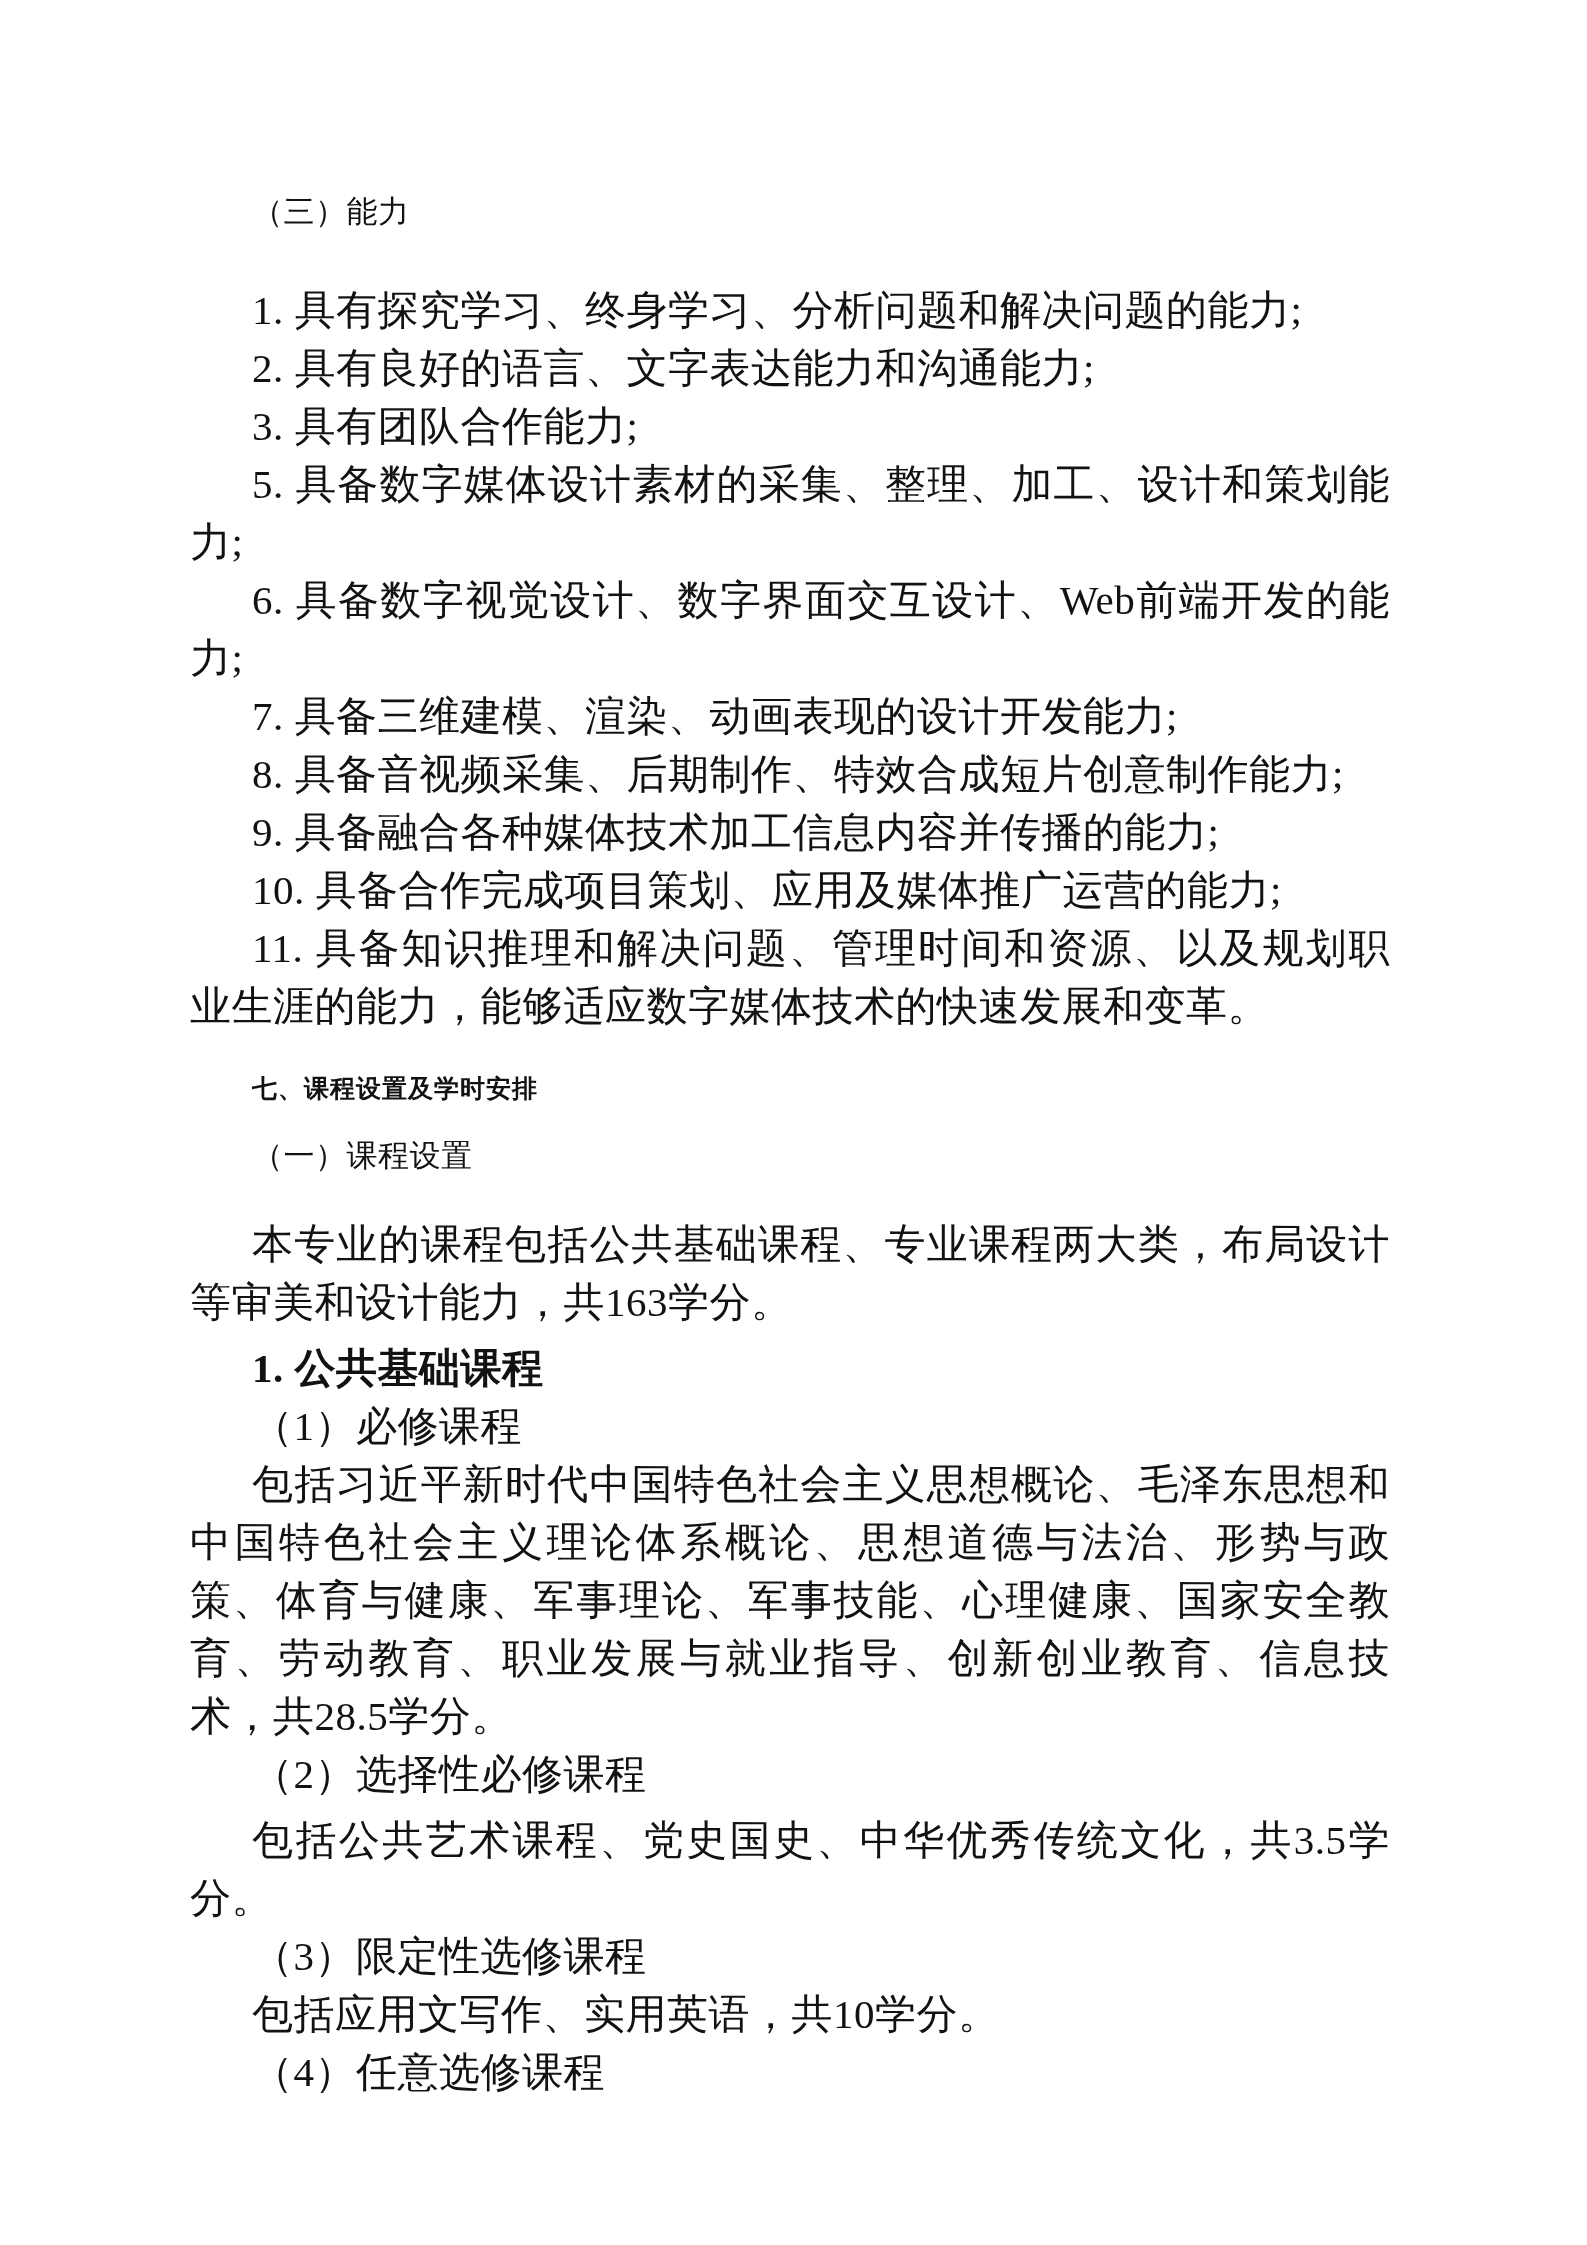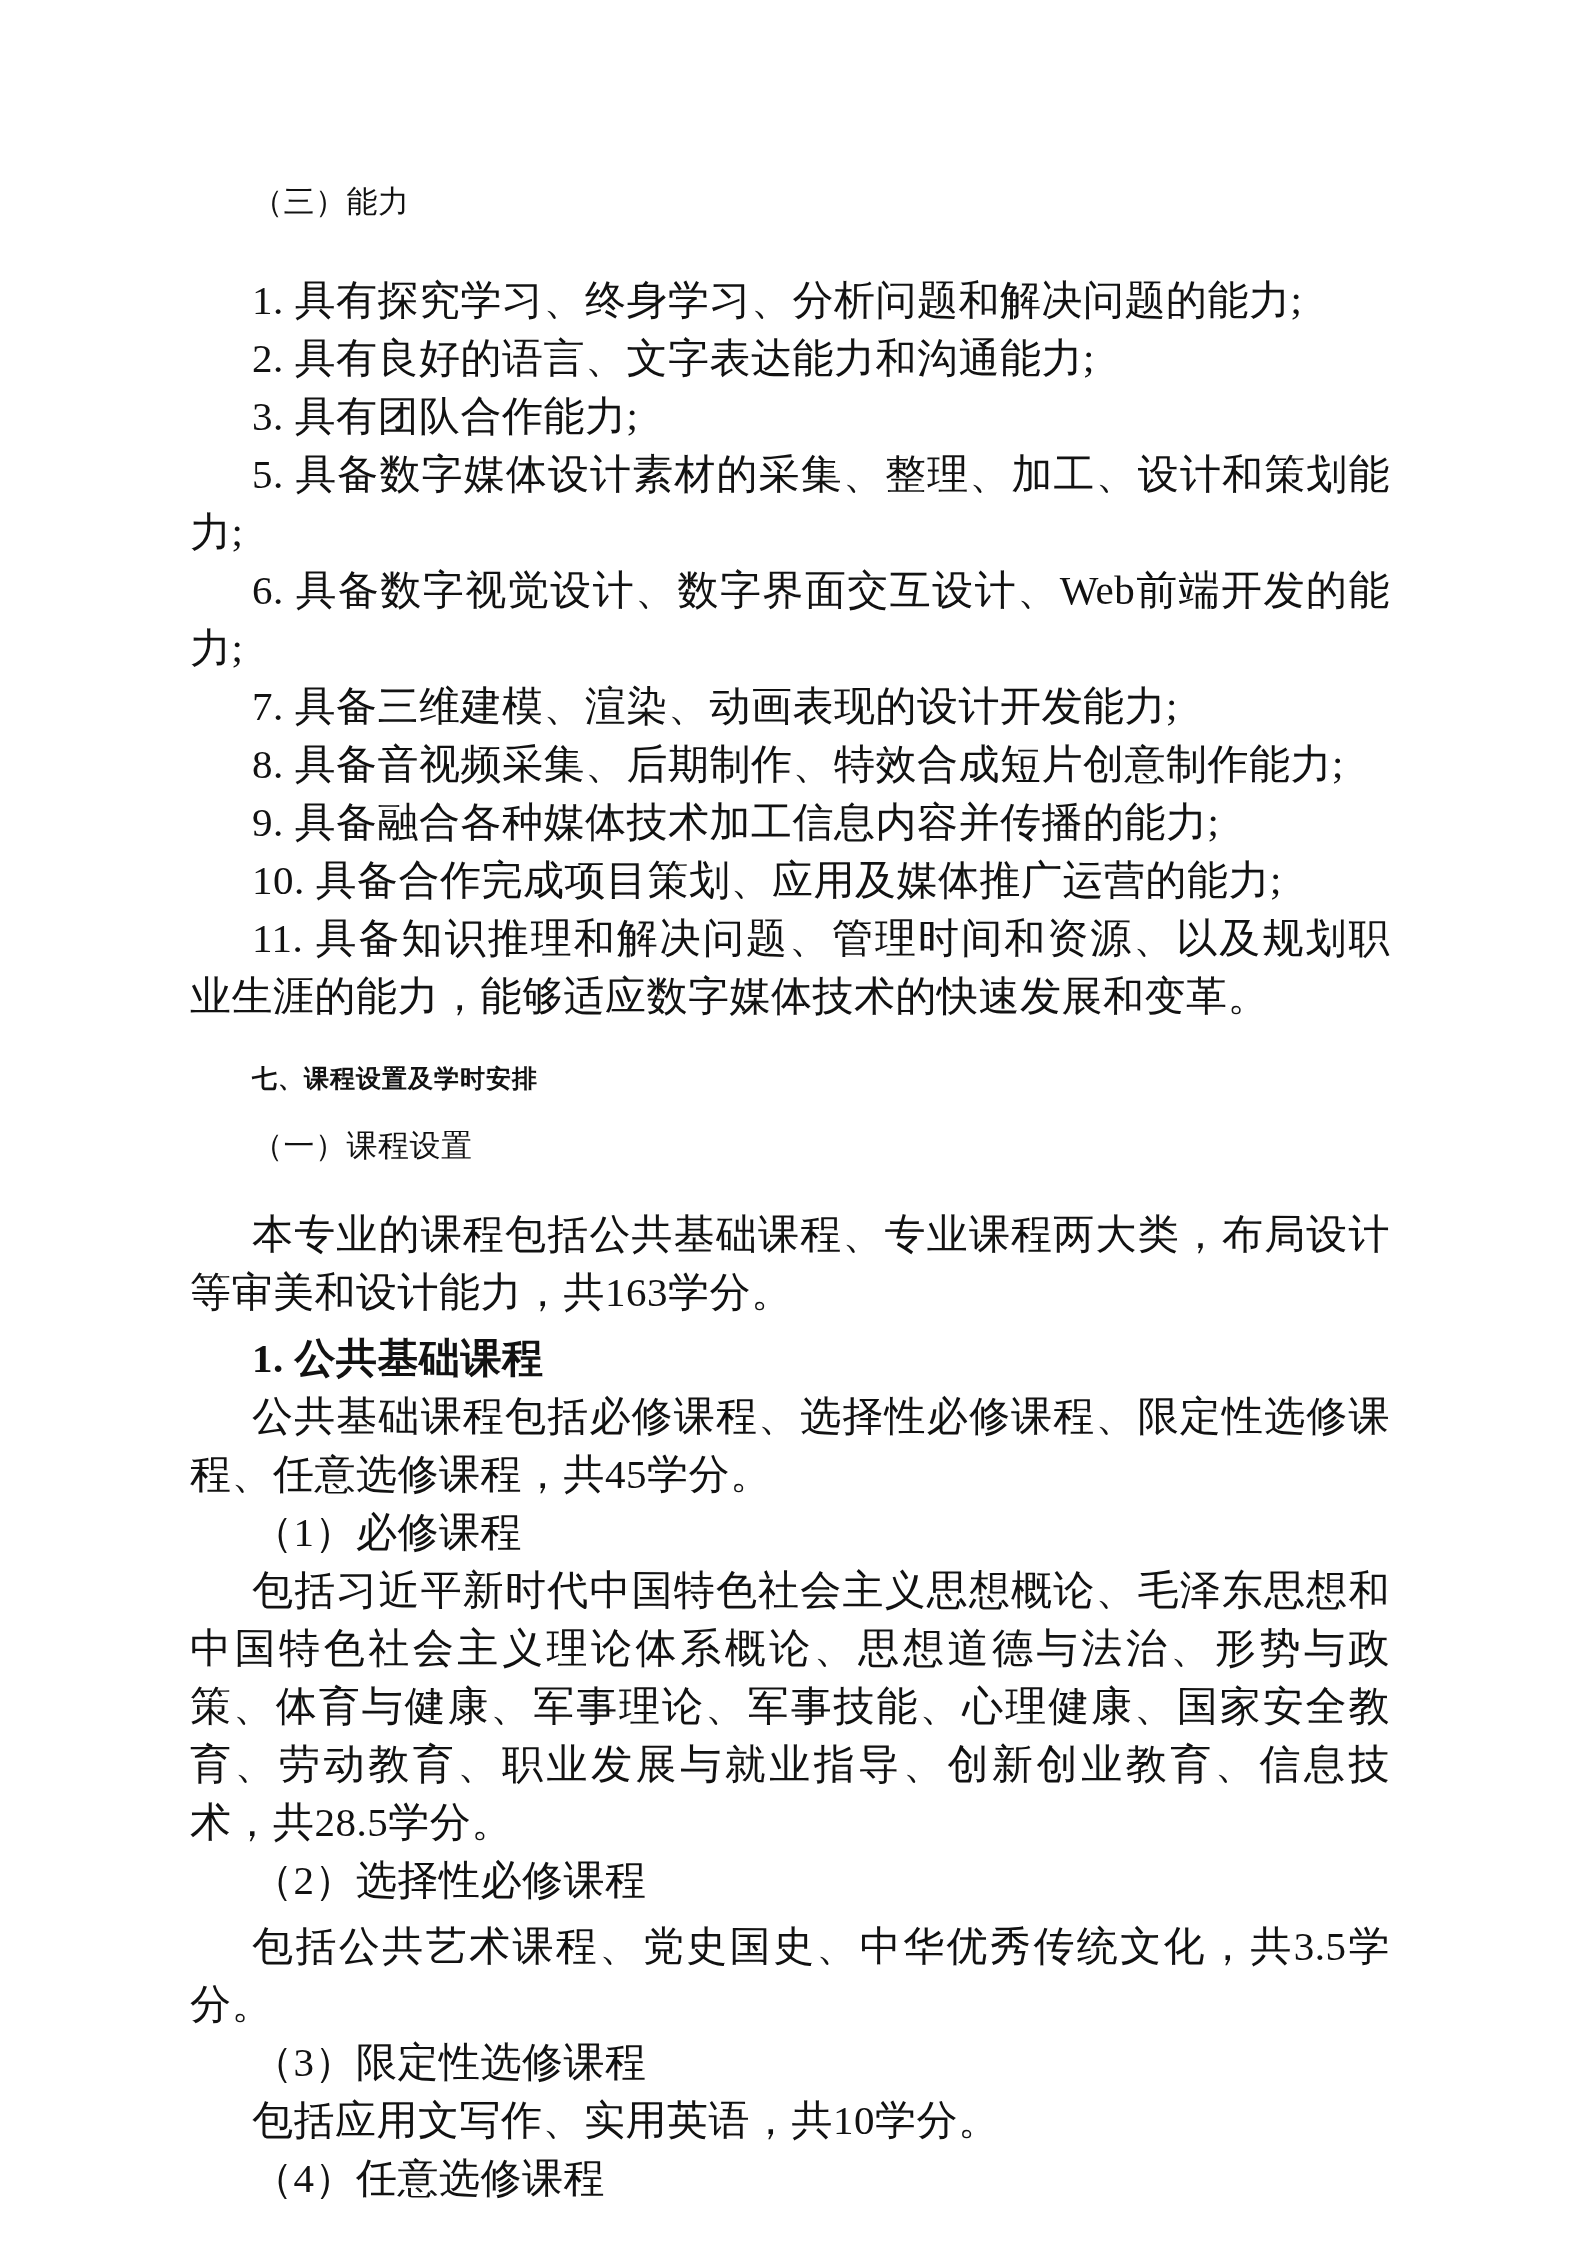--- a/index.html
+++ b/index.html
@@ -10,21 +10,21 @@
     font-family: "Liberation Serif", "DejaVu Serif", serif;
   }
   .page {
     position: relative;
     width: 1587px; height: 2245px;
     background: #ffffff;
     overflow: hidden;
   }
   .textblock {
     position: absolute;
-    left: 190px; top: 173px;
+    left: 190px; top: 183px;
     width: 1200px;
   }
   .textblock p {
     margin: 0;
     font-size: 41px;
     line-height: 58px;
     letter-spacing: 0.5px;
     text-align: justify;
     text-justify: inter-ideograph;
     text-indent: 62px;
@@ -72,21 +72,20 @@
     <p>11. 具备知识推理和解决问题、管理时间和资源、以及规划职业生涯的能力，能够适应数字媒体技术的快速发展和变革。</p>
 
     <p class="major-heading">七、课程设置及学时安排</p>
 
     <p class="kai-heading course-setup">（一）课程设置</p>
 
     <p class="intro-par">本专业的课程包括公共基础课程、专业课程两大类，布局设计等审美和设计能力，共163学分。</p>
 
     <p class="bold-sub">1. 公共基础课程</p>
 
-    <p>公共基础课程包括必修课程、选择性必修课程、限定性选修课程、任意选修课程，共45学分。</p>
 
     <p>（1）必修课程</p>
 
     <p>包括习近平新时代中国特色社会主义思想概论、毛泽东思想和中国特色社会主义理论体系概论、思想道德与法治、形势与政策、体育与健康、军事理论、军事技能、心理健康、国家安全教育、劳动教育、职业发展与就业指导、创新创业教育、信息技术，共28.5学分。</p>
 
     <p>（2）选择性必修课程</p>
 
     <p class="mt8">包括公共艺术课程、党史国史、中华优秀传统文化，共3.5学分。</p>
 
     <p>（3）限定性选修课程</p>

